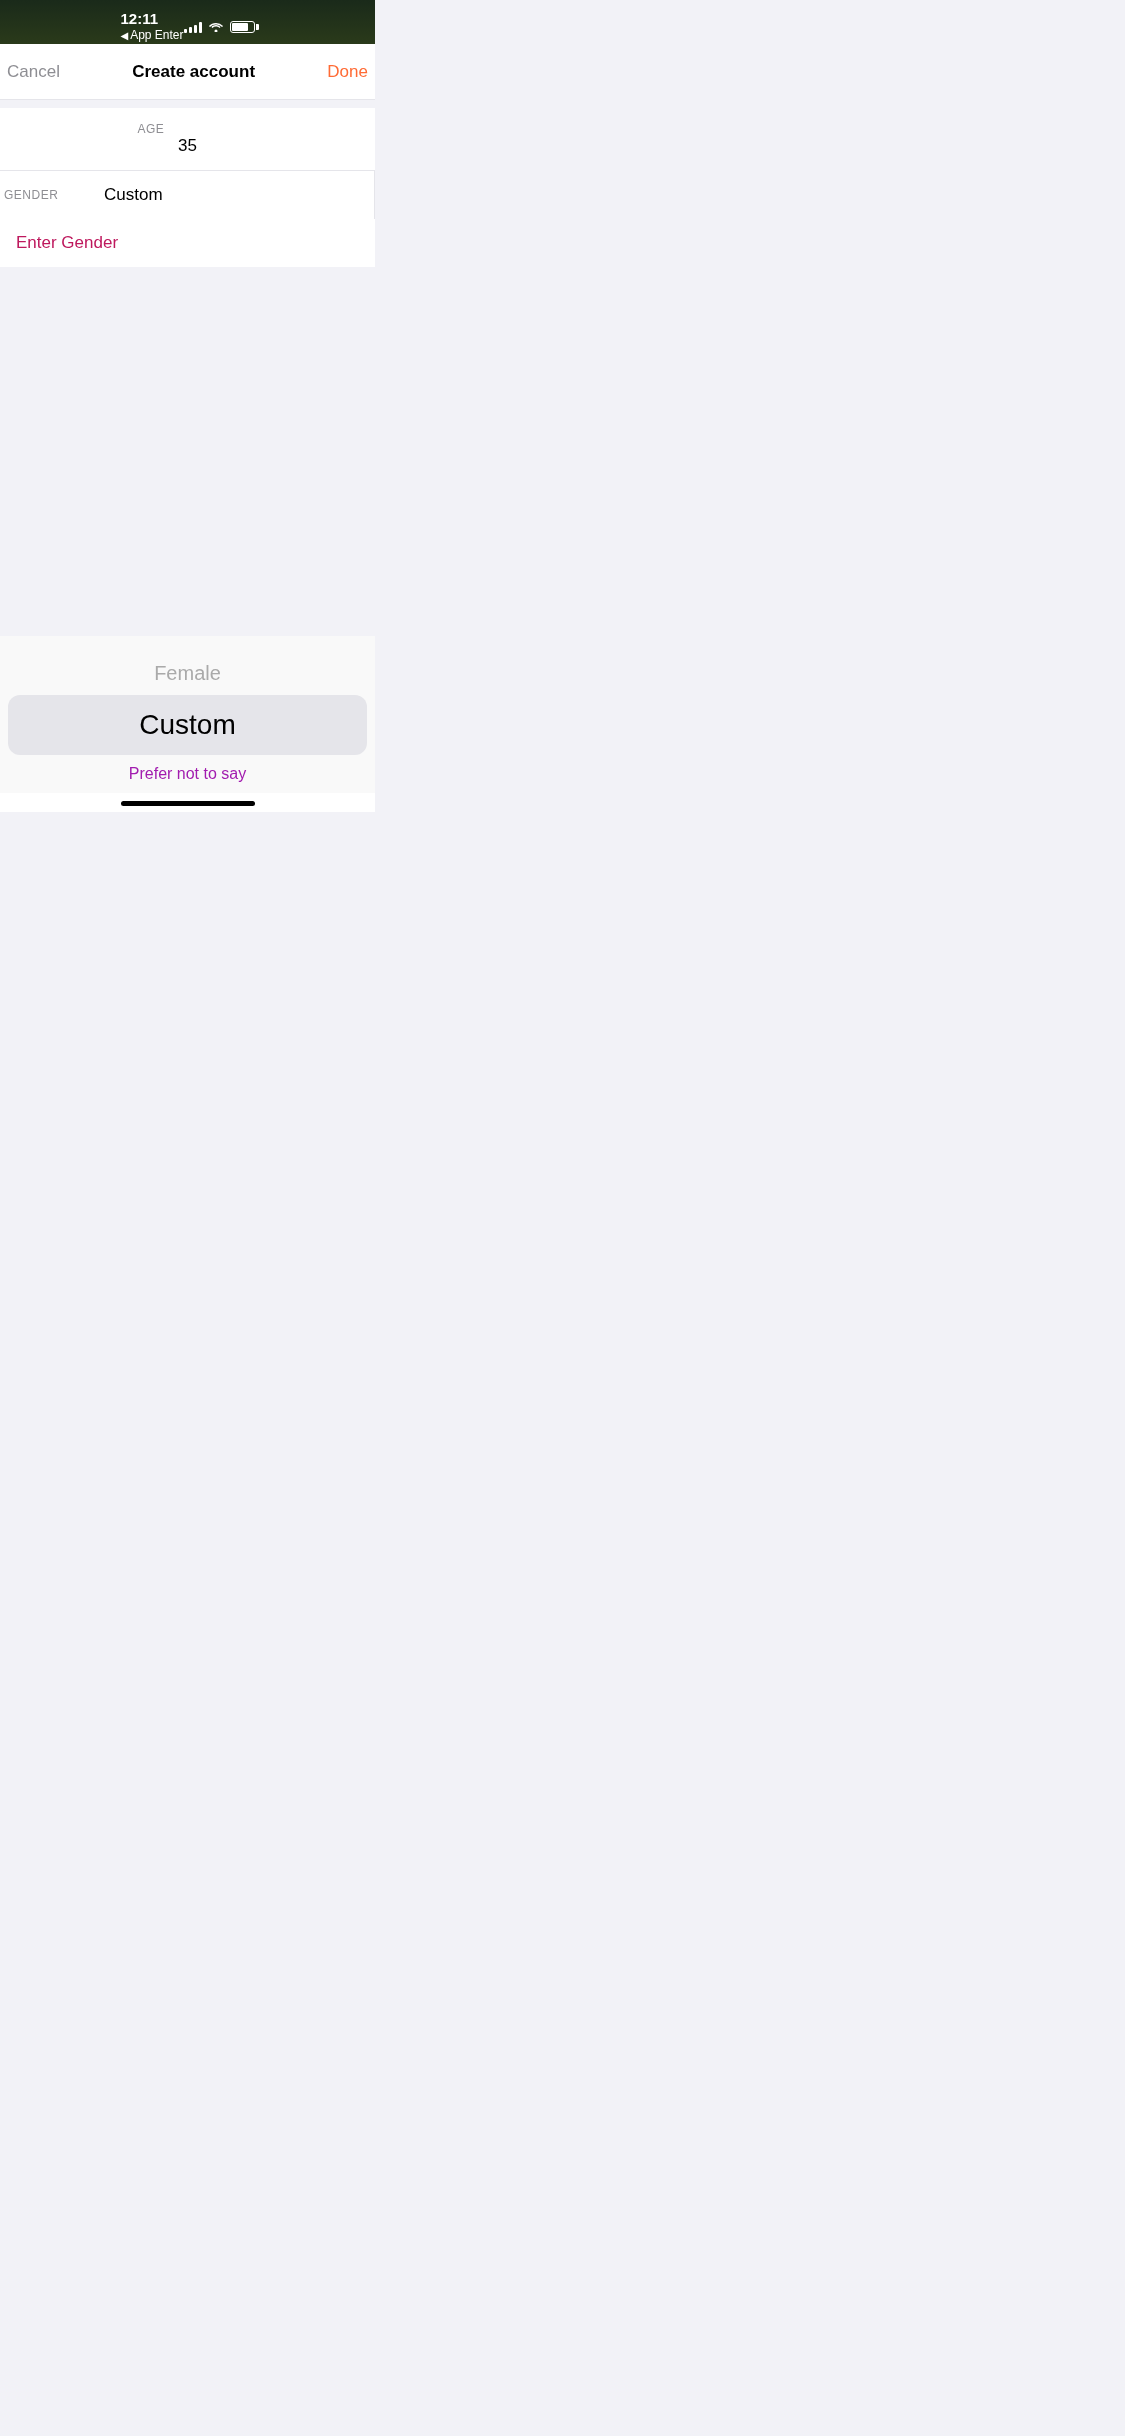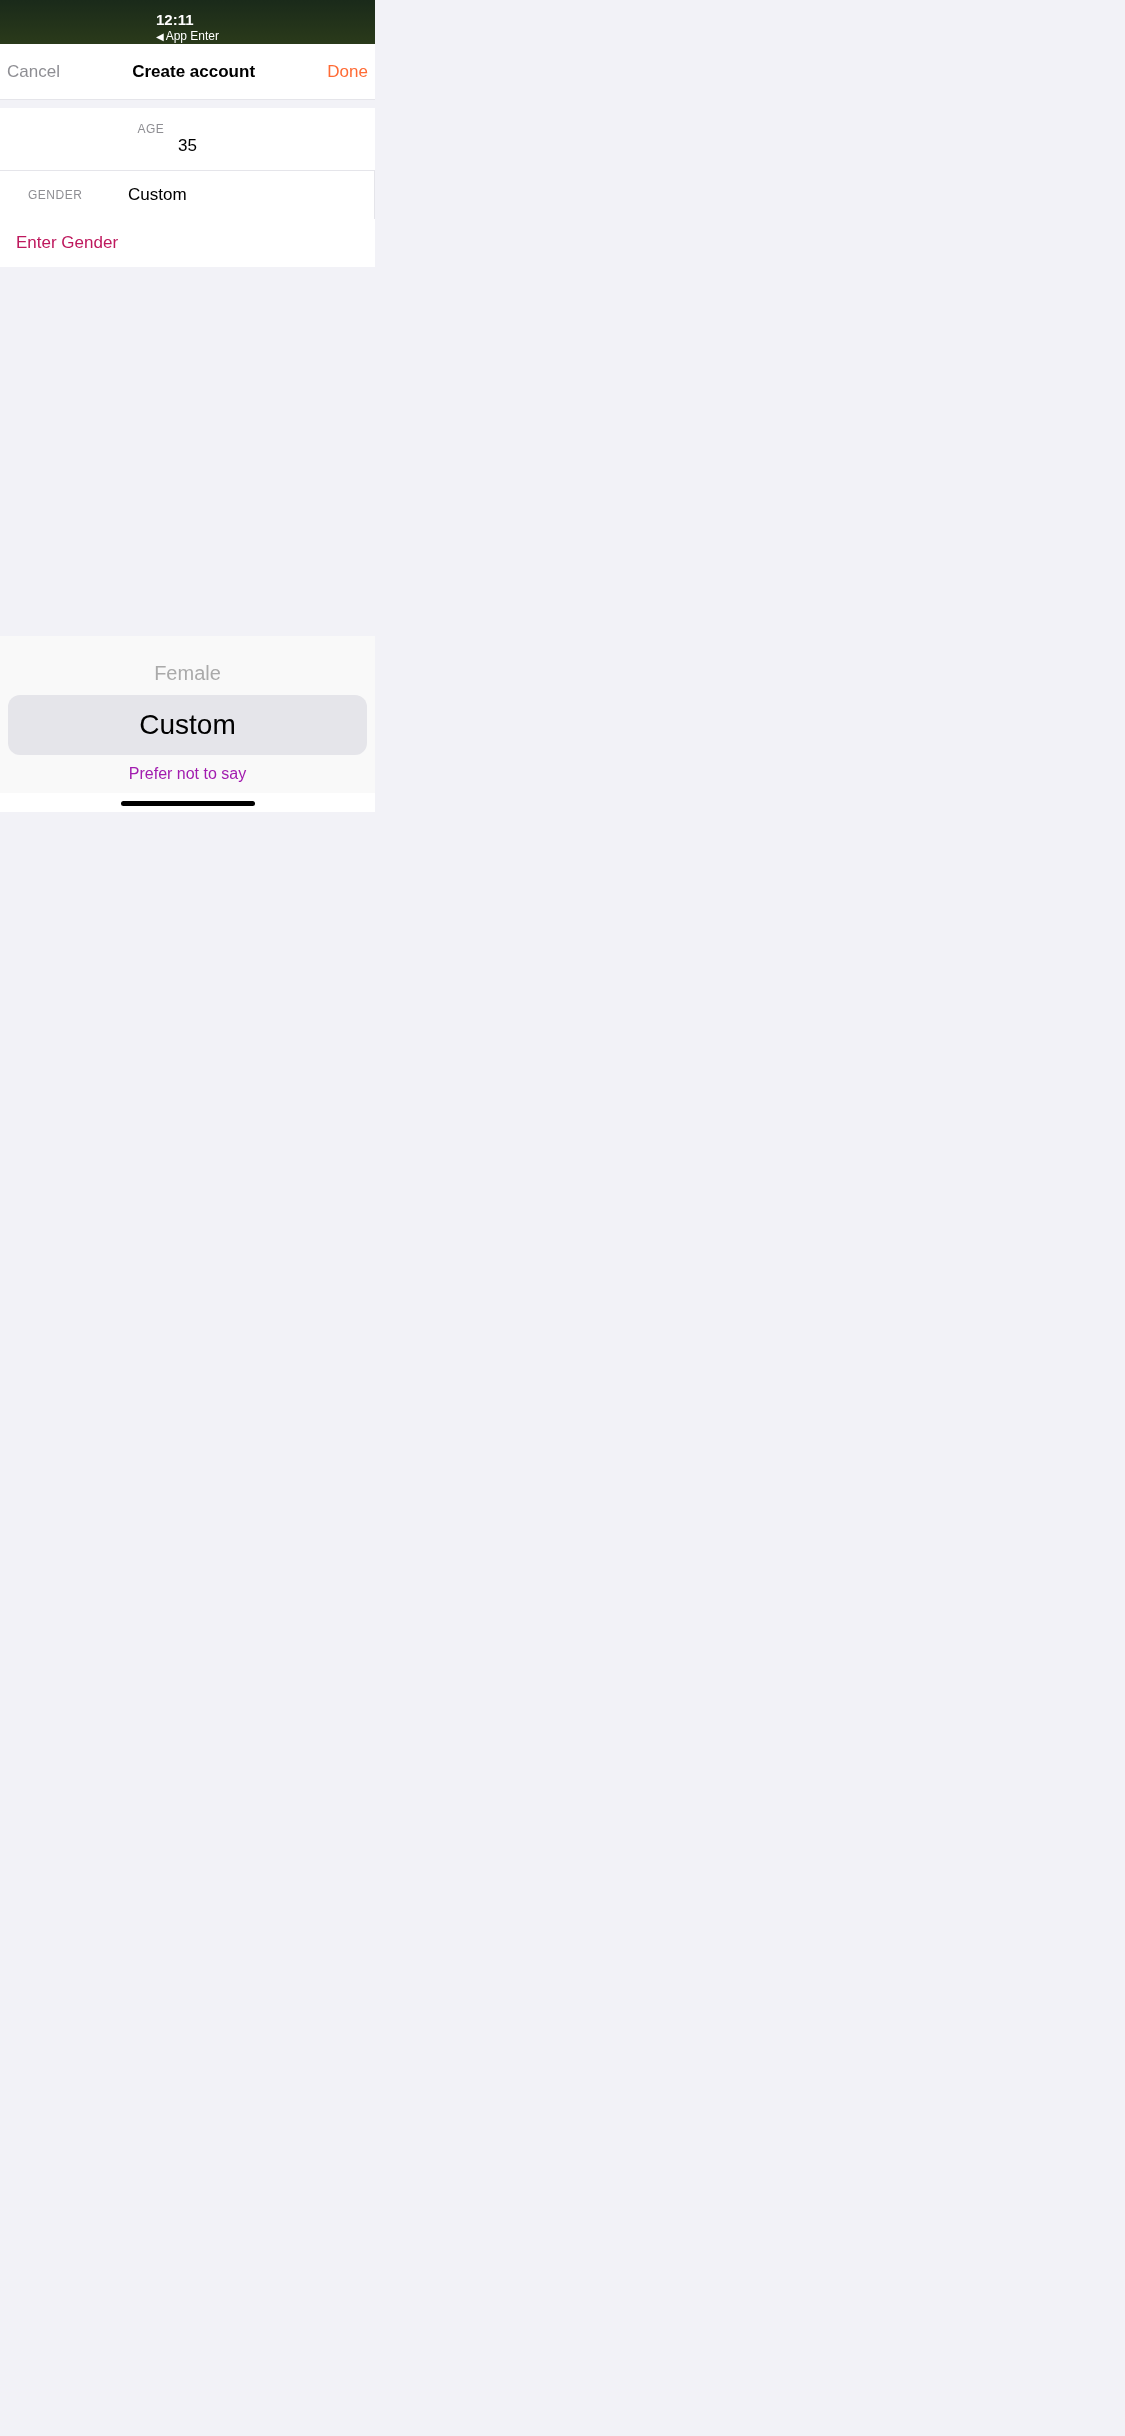--- a/index.html
+++ b/index.html
@@ -14,25 +14,24 @@
       position: relative;
     }
 
     
     .status-bar {
       width: 100%;
       height: 44px;
       background: linear-gradient(180deg, #1a2a1a 0%, #2a3a1a 100%);
       display: flex;
       align-items: center;
-      justify-content: flex-start;
+      justify-content: center;
       padding: 12px 16px 3px;
       position: relative;
       z-index: 10;
-      flex-direction: column;
     }
 
     .status-left {
       display: flex;
       flex-direction: column;
     }
 
     .status-time {
       color: white;
       font-size: 15px;
@@ -181,21 +180,21 @@
       display: flex;
       align-items: stretch;
       border-bottom: none;
       padding: 0;
       min-height: 60px;
     }
 
     .gender-left {
       display: flex;
       align-items: center;
-      padding: 14px 28px;
+      padding: 14px 4px;
       flex: 1;
       border-right: 1px solid #e5e5ea;
     }
 
     .gender-right {
       display: flex;
       align-items: center;
       padding: 14px 16px;
       flex: 1;
     }

